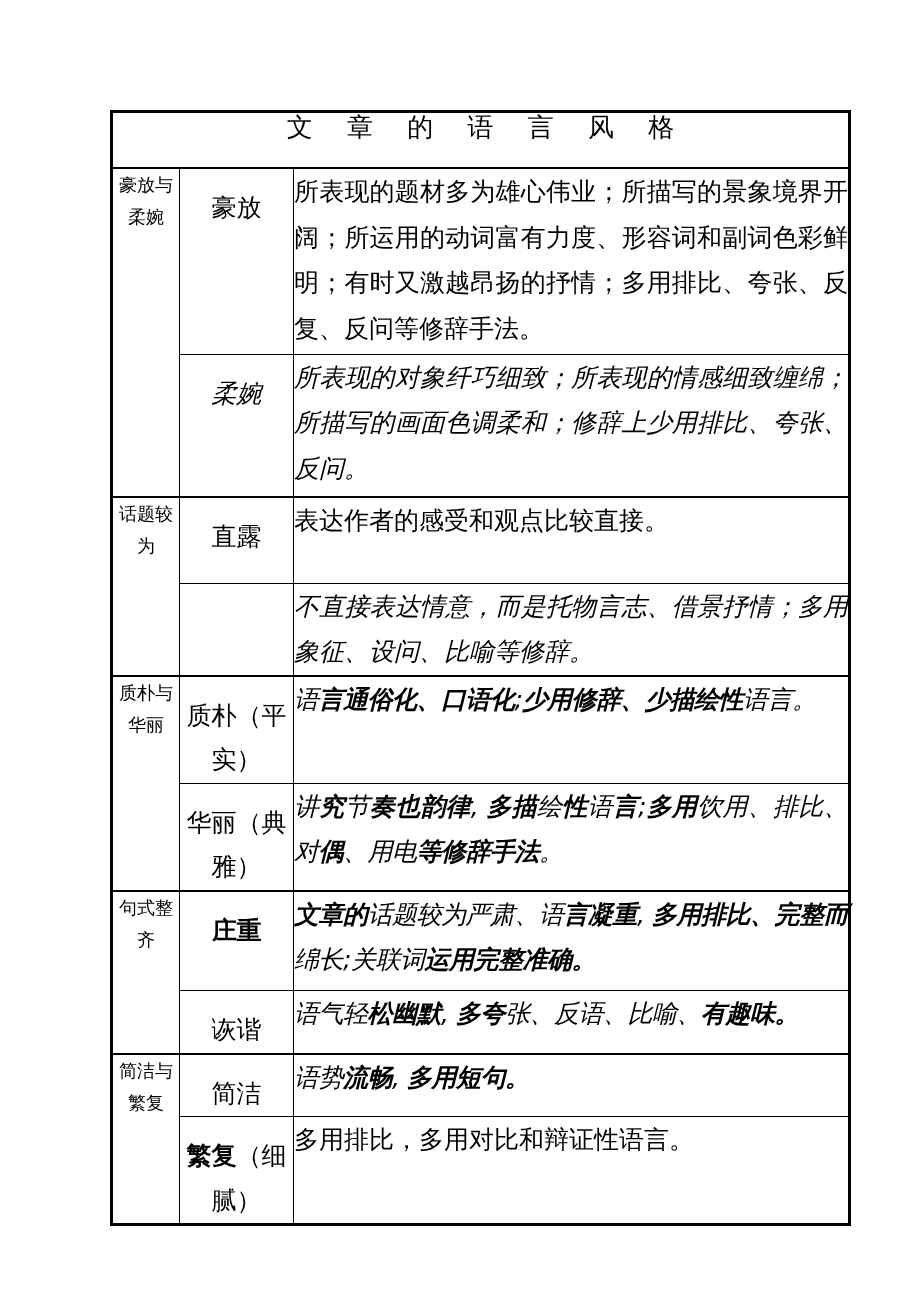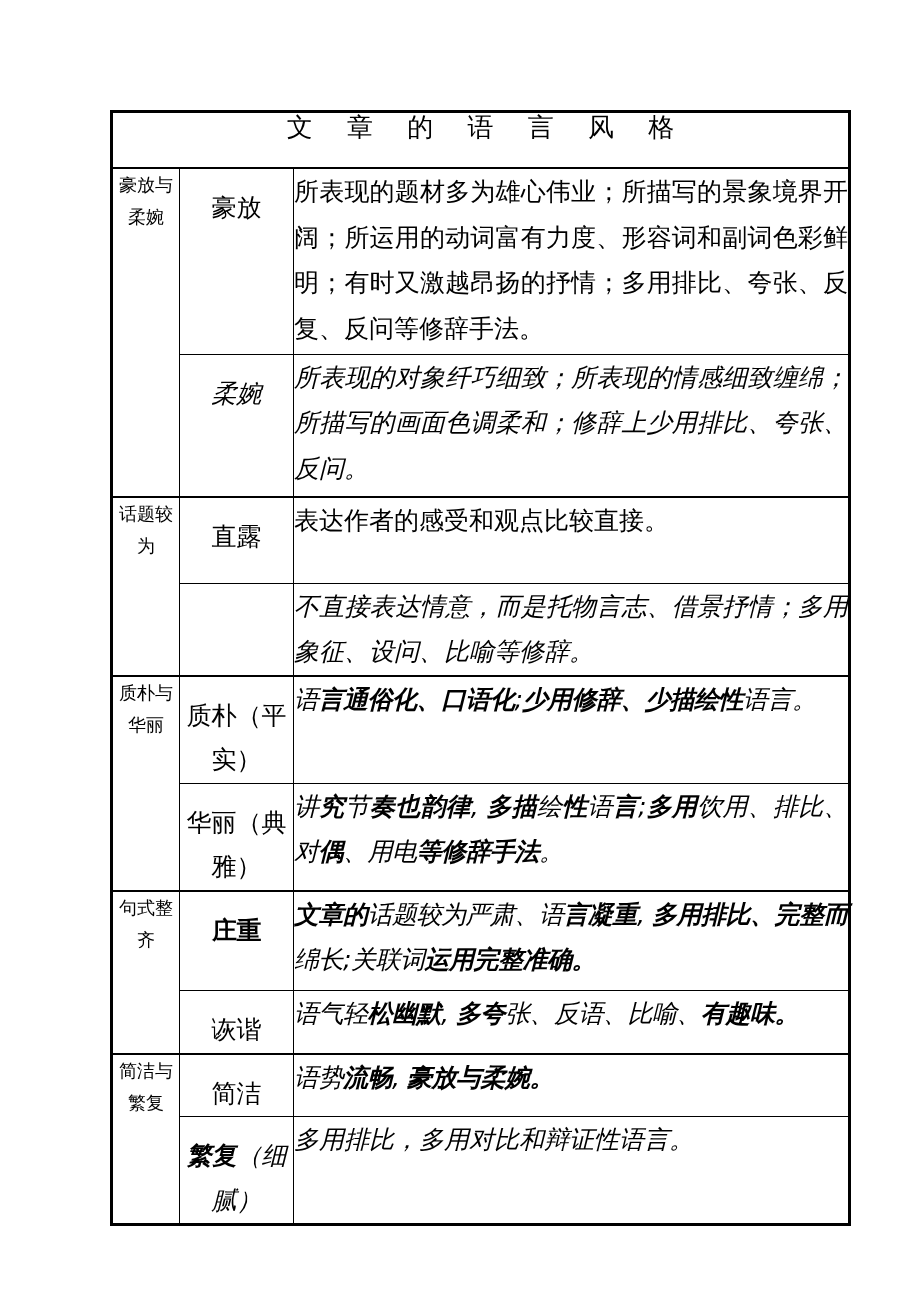--- a/index.html
+++ b/index.html
@@ -113,21 +113,21 @@
   
   .r-haofang   { height: 186px; }
   .r-rouwan    { height: 143px; font-style: italic; }
   .r-zhilu     { height:  86px; }
   .r-hanxu     { height:  90px; font-style: italic; }
   .r-zhipu     { height: 106px; }
   .r-huali     { height:  99px; }
   .r-zhuangzhong { height: 100px; }
   .r-huixie    { height:  48px; }
   .r-jianjie   { height:  48px; }
-  .r-fanfu     { height: 100px; font-style: italic; }
+  .r-fanfu     { height: 100px; }
 </style>
 </head>
 <body>
 
 <div class="page">
 
   <table class="style-table">
     <colgroup>
       <col class="c1">
         <col class="c2">
@@ -222,21 +222,21 @@
       </tr>
 
       <tr class="sec-top r-jianjie">
         <td class="group-cell" rowspan="2">
           <div class="group-text song">简洁与繁复</div>
         </td>
         <td class="label-cell">
           <div class="label-text song">简洁</div>
         </td>
         <td class="desc-cell">
-          <div class="desc-text hei"><span class="hei">语势</span><span class="hei-b">流畅</span><span class="hei">, </span><span class="hei-b">豪放与柔婉。</span></div>
+          <div class="desc-text hei"><span class="hei">语势</span><span class="hei-b">流畅</span><span class="hei">, </span><span class="hei-b">多用短句。</span></div>
         </td>
       </tr>
       <tr class="r-fanfu">
         <td class="label-cell">
           <div class="label-text song"><span class="song-b">繁复</span><span class="song">（细腻）</span></div>
         </td>
         <td class="desc-cell">
           <div class="desc-text song">多用排比，多用对比和辩证性语言。</div>
         </td>
       </tr>

